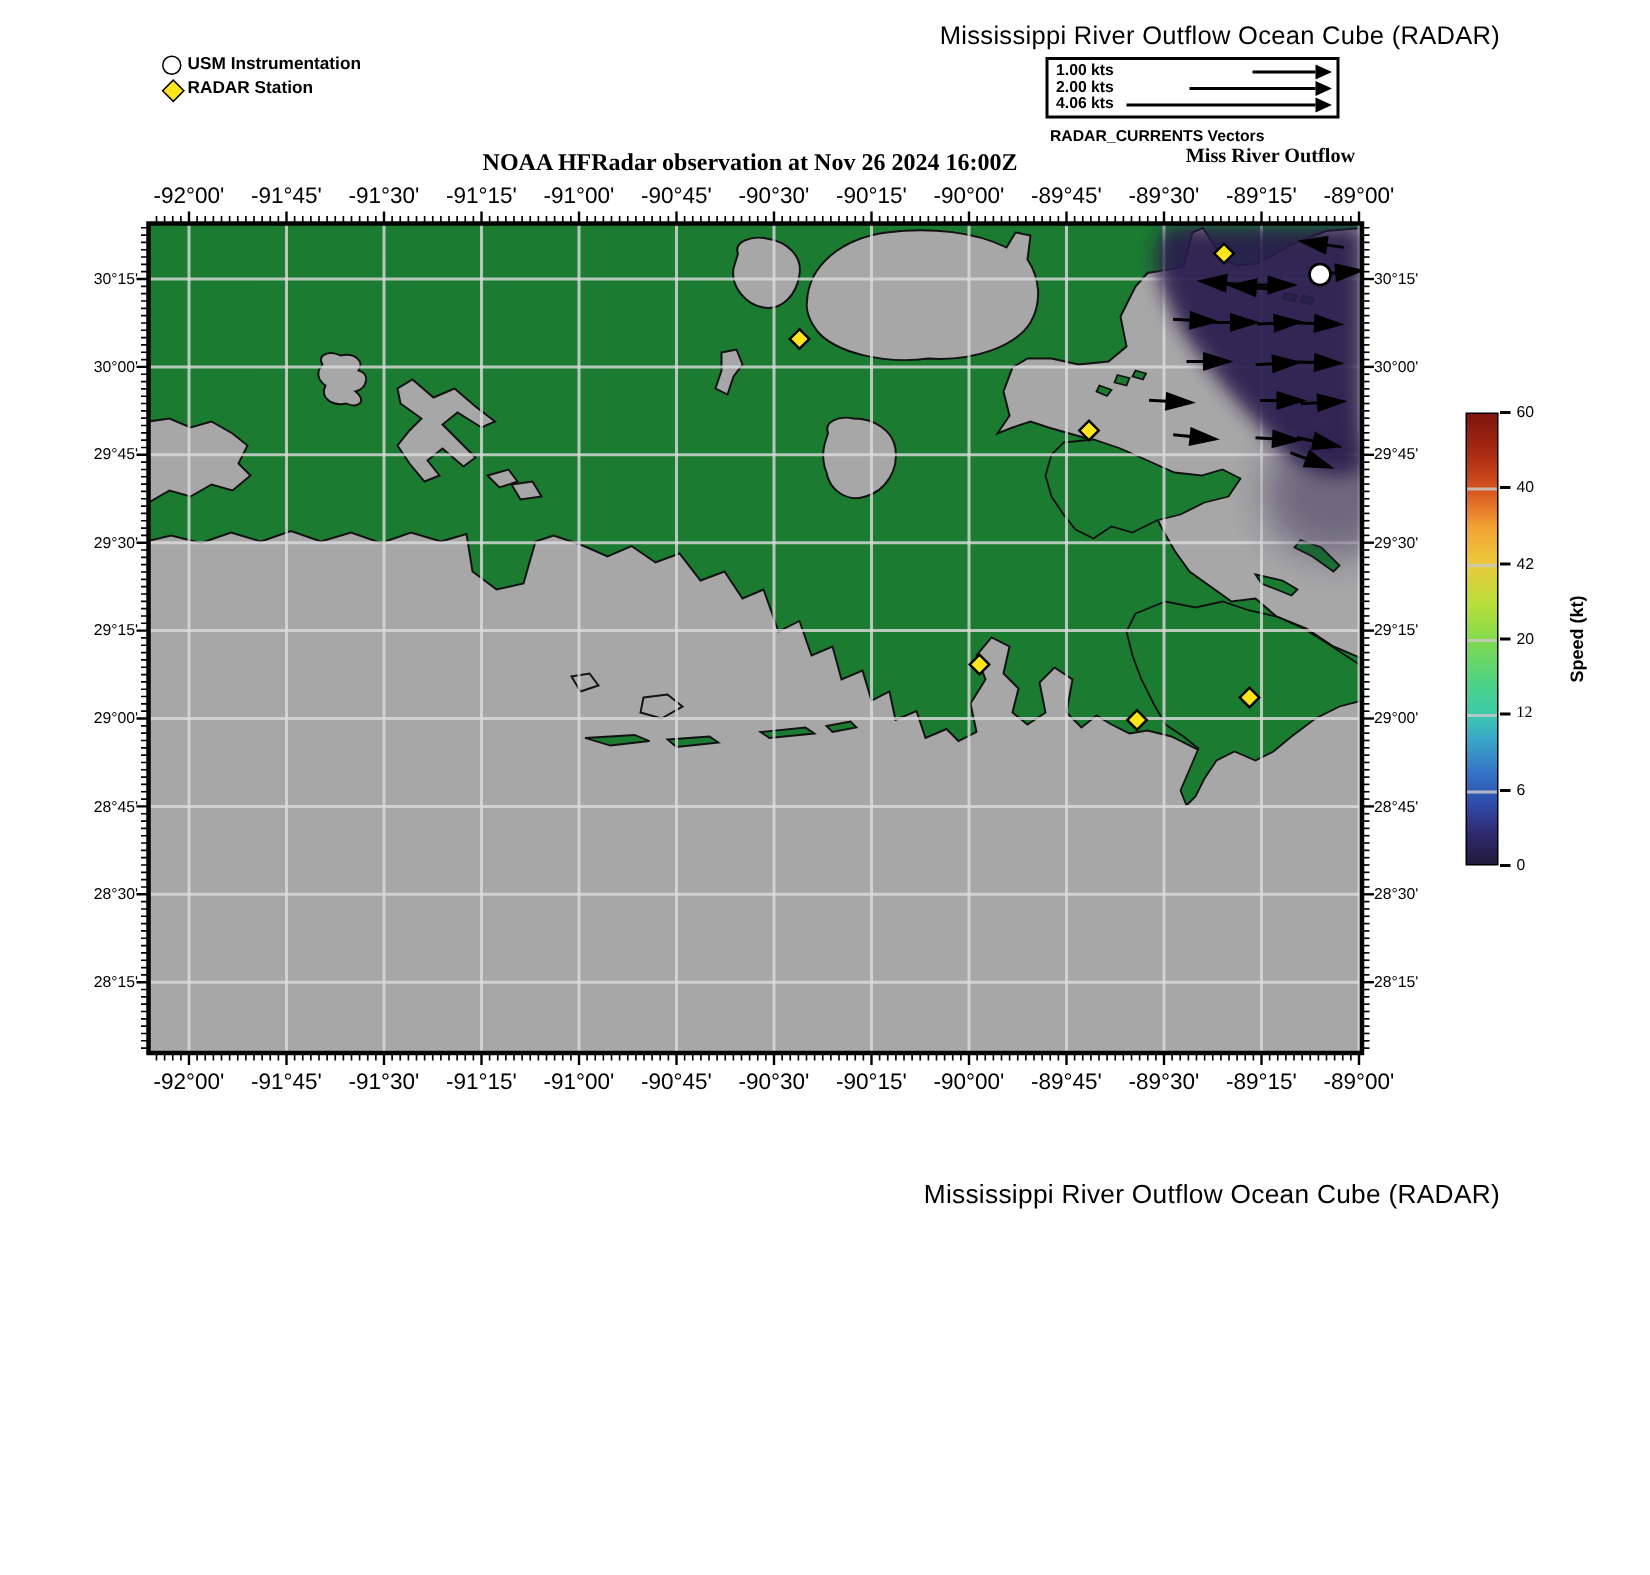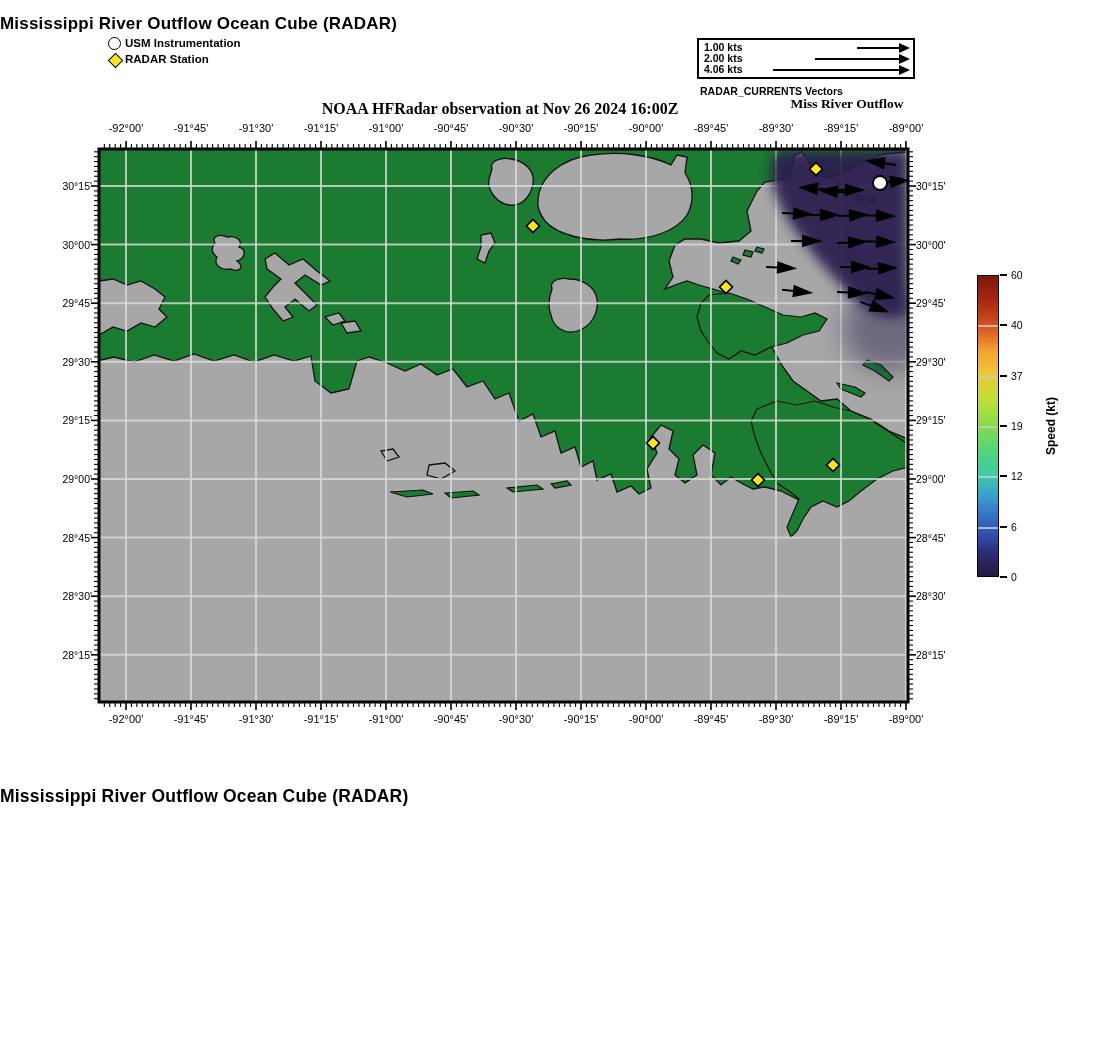--- a/index.html
+++ b/index.html
@@ -1,26 +1,26 @@
 <!DOCTYPE html>
 <html><head>
 <meta charset="utf-8">
 <style>
   html,body{margin:0;padding:0;background:#fff;}
   #page{position:relative;width:1100px;height:1050px;background:#fff;overflow:hidden;
         font-family:"Liberation Sans",sans-serif;color:#000;}
   .abs{position:absolute;}
-  .title{font-weight:bold;font-size:17px;text-align:left;letter-spacing:.2px;}
+  .title{font-weight:normal;font-size:17px;text-align:right;letter-spacing:.2px;}
   .serif{font-family:"Liberation Serif",serif;}
   .lonlab{position:absolute;width:64px;margin-left:-32px;text-align:center;
-          font-size:11px;white-space:nowrap;}
+          font-size:15px;white-space:nowrap;}
   .latlab-l{position:absolute;width:62px;text-align:right;font-size:10.5px;height:12px;line-height:12px;}
   .latlab-r{position:absolute;width:56px;text-align:left;font-size:10.5px;height:12px;line-height:12px;}
   .legend-label{position:absolute;font-size:11.5px;font-weight:bold;height:13px;line-height:13px;}
-  #vec-box{position:absolute;left:697px;top:38px;width:218px;height:41px;
+  #vec-box{position:absolute;left:697px;top:38px;width:196px;height:41px;
            border:2.5px solid #000;box-sizing:border-box;background:#fff;}
   .vec-row-label{position:absolute;left:5px;font-size:10.5px;font-weight:bold;height:11px;line-height:11px;}
   .vec-arrow{position:absolute;height:2px;background:#000;right:14px;}
   .vec-arrow:after{content:'';position:absolute;right:-11px;top:-4px;width:0;height:0;
            border-top:5px solid transparent;border-bottom:5px solid transparent;border-left:11px solid #000;}
   #vec-caption{position:absolute;left:700px;top:85px;width:196px;font-size:10.5px;font-weight:bold;}
   #region-label{position:absolute;left:747px;top:96px;width:200px;text-align:center;
            font-size:13.5px;font-weight:bold;}
   #subtitle{position:absolute;left:0;top:100px;width:1000px;text-align:center;
            font-size:16px;font-weight:bold;}
@@ -750,25 +750,25 @@
       <div class="cb-line" style="top: 150px; position: absolute;"></div>
       <div class="cb-line" style="top: 200.3px; position: absolute;"></div>
       <div class="cb-line" style="top: 250.7px; position: absolute;"></div>
     </div>
   <div id="cb-extras">
       <div class="cb-tick" style="top: 274px; position: absolute;"></div>
       <div class="cb-lab" style="top: 269px; position: absolute;">60</div>
       <div class="cb-tick" style="top: 324.3px; position: absolute;"></div>
       <div class="cb-lab" style="top: 319.3px; position: absolute;">40</div>
       <div class="cb-tick" style="top: 374.7px; position: absolute;"></div>
-      <div class="cb-lab" style="top: 369.7px; position: absolute;">37</div>
+      <div class="cb-lab" style="top: 369.7px; position: absolute;">42</div>
       <div class="cb-tick" style="top: 425px; position: absolute;"></div>
-      <div class="cb-lab" style="top: 420px; position: absolute;">19</div>
+      <div class="cb-lab" style="top: 420px; position: absolute;">20</div>
       <div class="cb-tick" style="top: 475.3px; position: absolute;"></div>
-      <div class="cb-lab" style="top: 470.3px; position: absolute;">12</div>
+      <div class="cb-lab" style="top: 470.3px; position: absolute; font-family: Liberation Serif, serif;">12</div>
       <div class="cb-tick" style="top: 525.7px; position: absolute;"></div>
       <div class="cb-lab" style="top: 520.7px; position: absolute;">6</div>
       <div class="cb-tick" style="top: 576px; position: absolute;"></div>
       <div class="cb-lab" style="top: 571px; position: absolute;">0</div>
     </div>
   <div id="cb-title">Speed (kt)</div>
 
   <div class="abs title" style="left:0;top:786px;width:1000px;font-size:17.5px;">Mississippi River Outflow Ocean Cube (RADAR)</div>
 </div>
 

